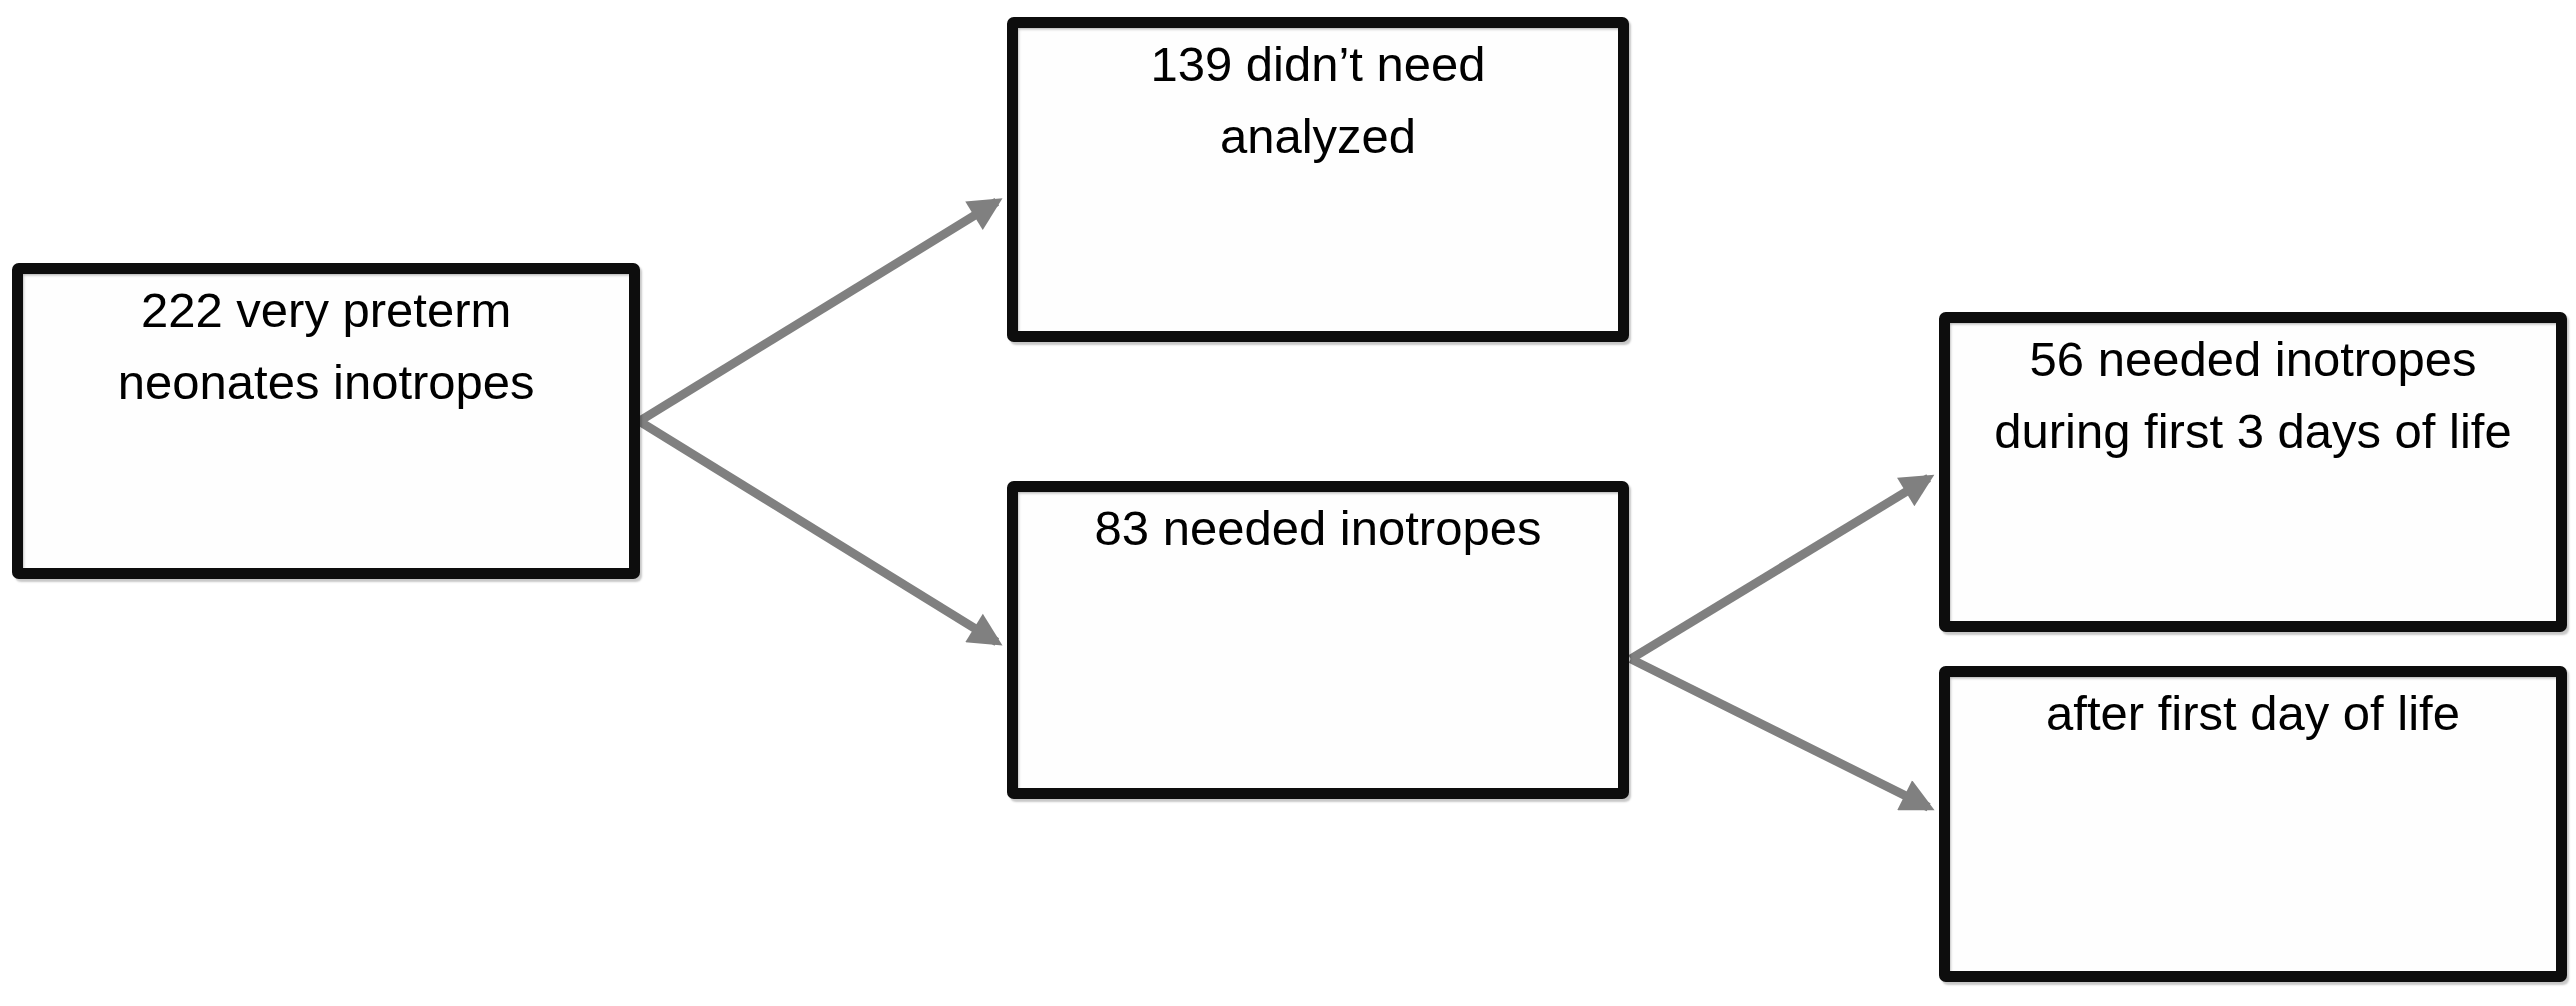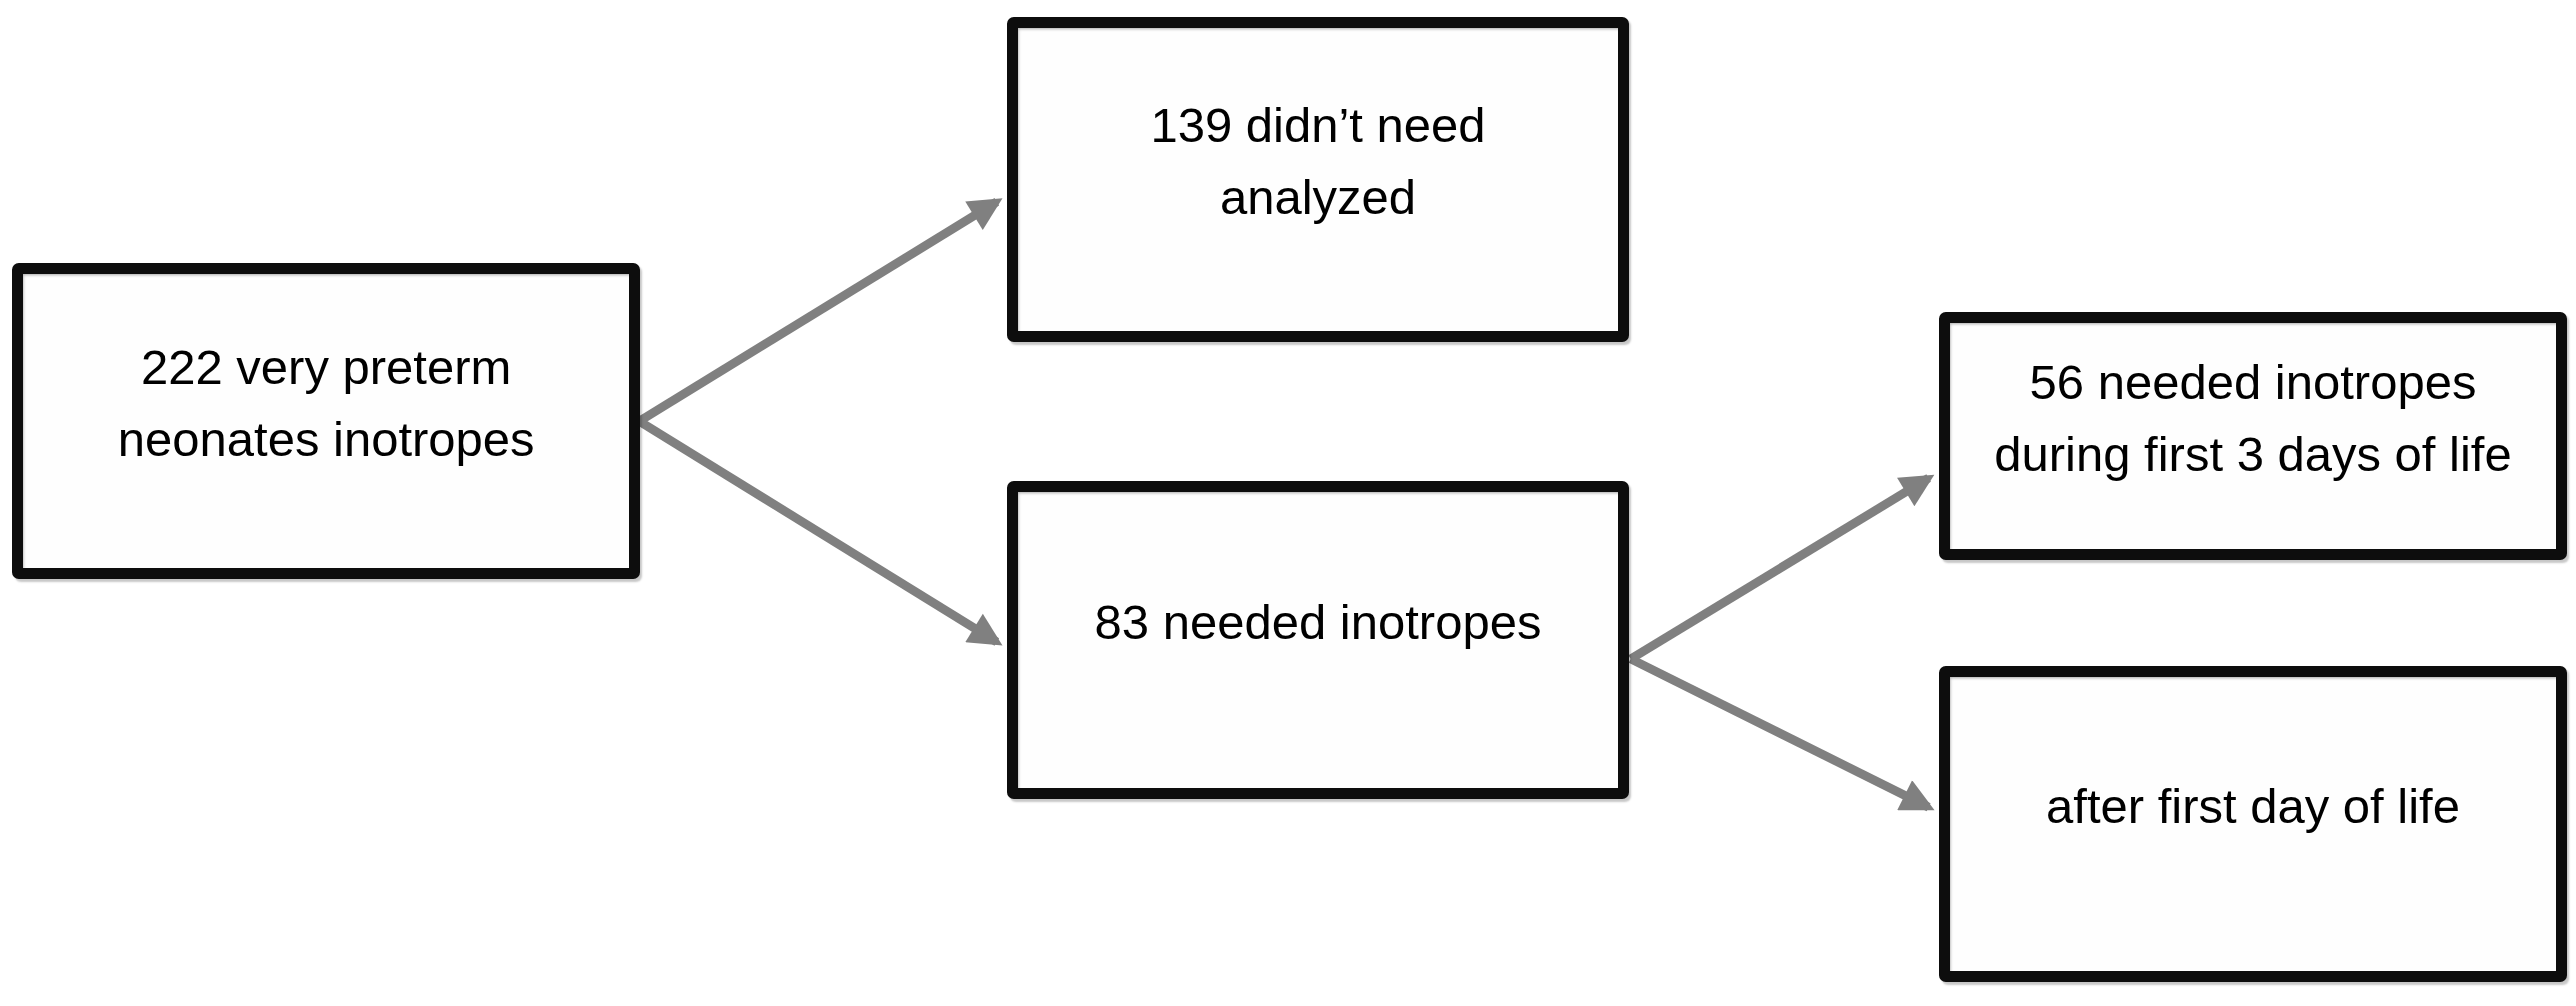--- a/index.html
+++ b/index.html
@@ -33,35 +33,34 @@
   }
   .node{
     position:absolute;
     box-sizing:border-box;
     background:#fefefe;
     border:11.5px solid var(--border);
     border-radius:6.8px;
     display:flex;
     flex-direction:column;
     align-items:center;
-    justify-content:center;
     padding-bottom:37px;
     box-shadow:2.7px 2.7px 2px -0.7px rgba(0,0,0,0.22), inset 2px 2.7px 2.7px -1.4px rgba(0,0,0,0.3);
   }
   .node .line{
     font-size:49px;
     line-height:72px;
     color:var(--text);
     white-space:nowrap;
     text-align:center;
   }
   .node-analyzed{left:12.2px;top:263px;width:628px;height:316px;}
   .node-no-inotropes{left:1007px;top:17px;width:622px;height:325px;}
   .node-needed-inotropes{left:1007px;top:481px;width:622px;height:318px;}
-  .node-early{left:1939px;top:312px;width:628px;height:248px;}
+  .node-early{left:1939px;top:312px;width:628px;height:320px;}
   .node-late{left:1939px;top:666px;width:628px;height:316px;}
 </style>
 </head>
 <body>
 
 <div class="canvas">
 
   <svg class="arrows" viewBox="0 0 3804 1487" aria-hidden="true">
     <defs>
       <marker id="ah" viewBox="0 0 10 10" refX="8" refY="5" markerWidth="4.2" markerHeight="3.8" orient="auto">

